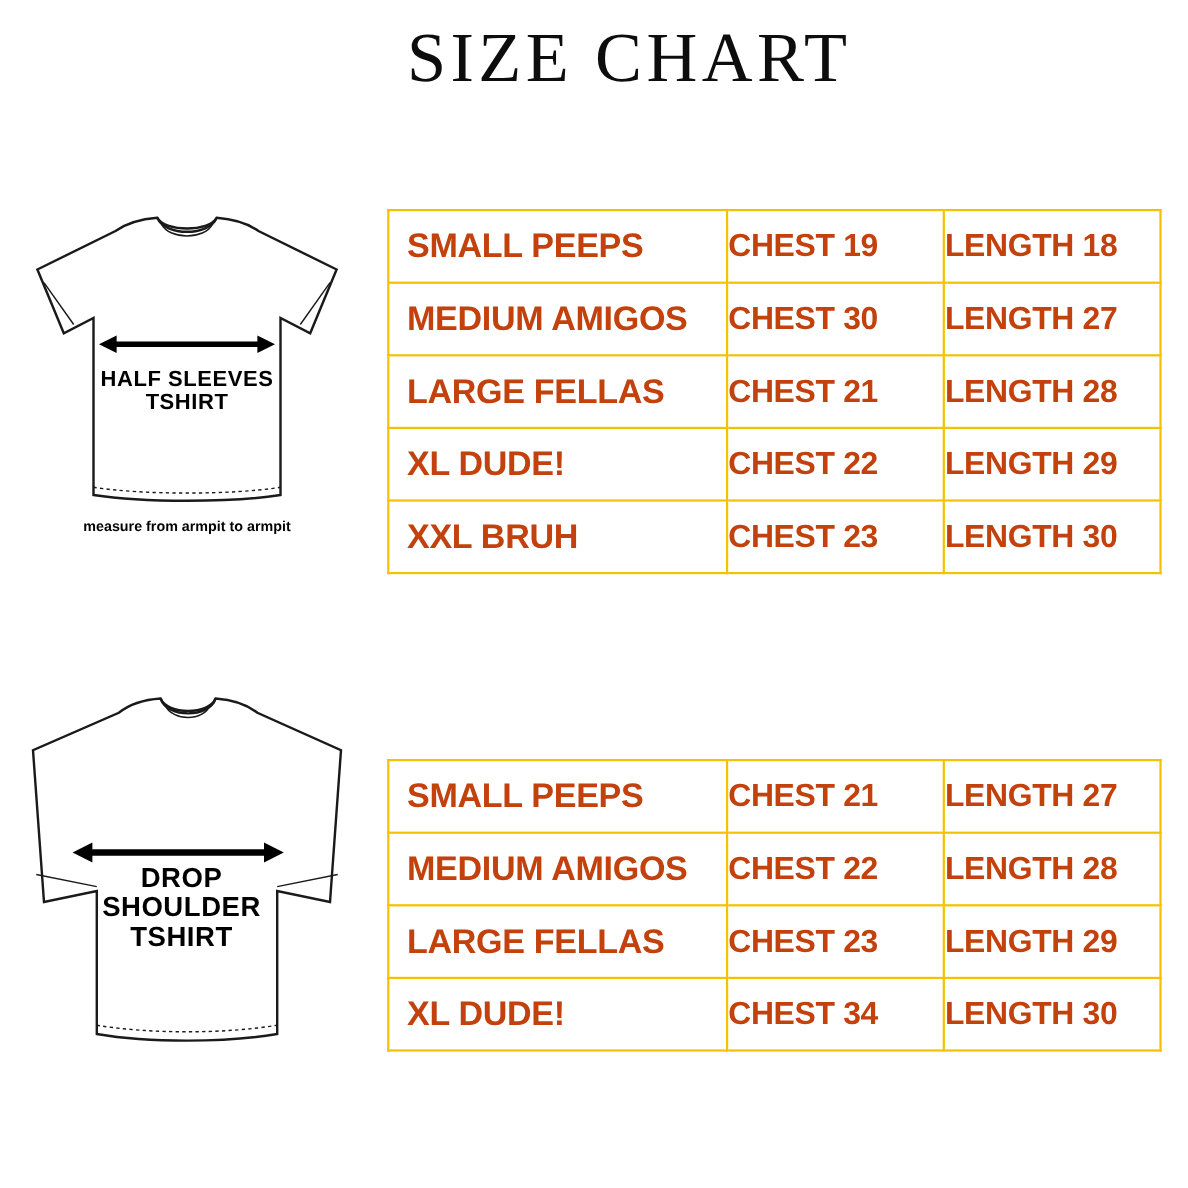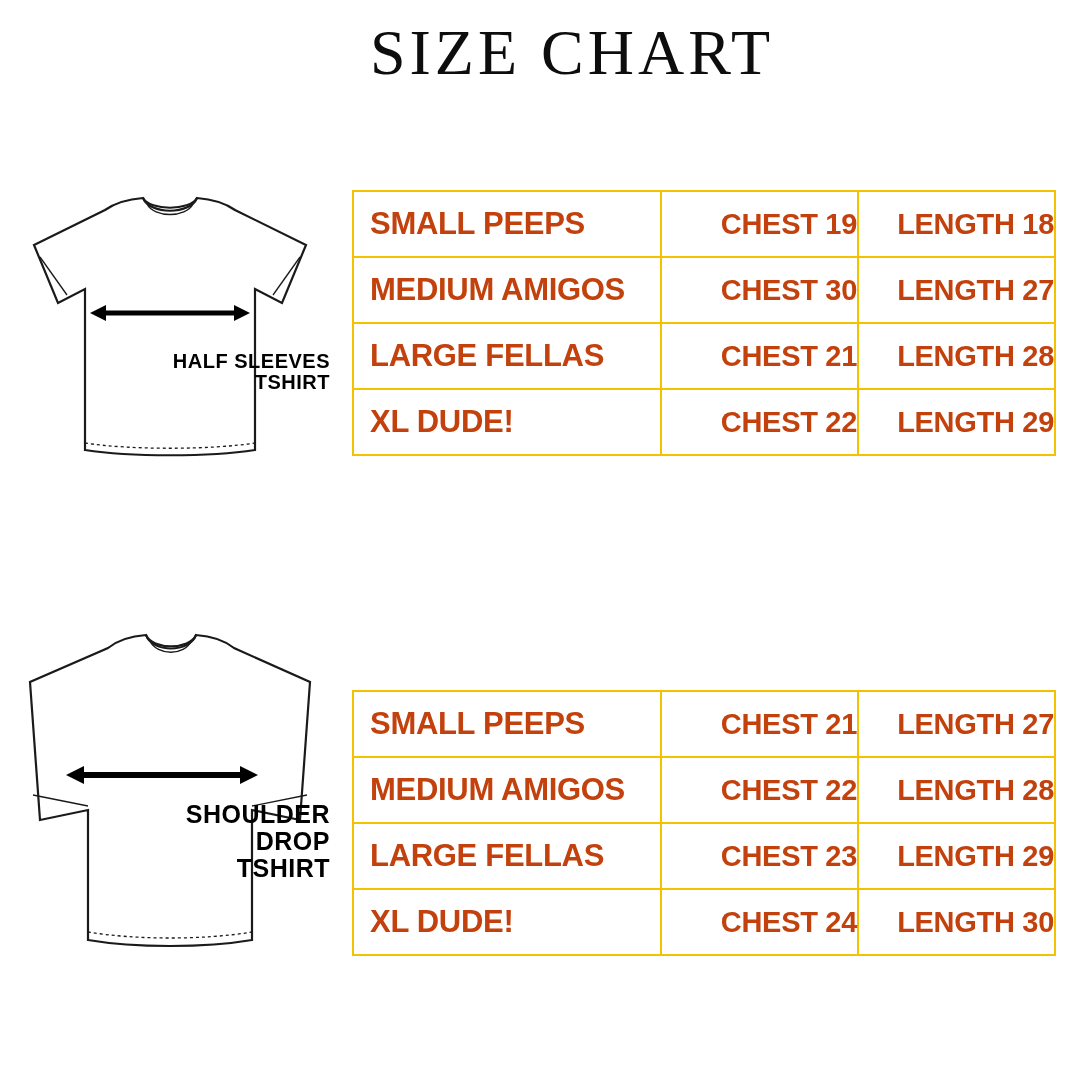--- a/index.html
+++ b/index.html
@@ -37,27 +37,26 @@
     position: absolute;
   }
   .shirt-1 { left: 10px; top: 185px; width: 320px; height: 310px; }
   .shirt-2 { left: 0px;  top: 620px; width: 330px; height: 360px; }
 
   .shirt-svg { display: block; }
 
   .shirt-label {
     position: absolute;
     width: 100%;
-    text-align: right;
+    text-align: center;
     font-family: "Liberation Sans", sans-serif;
     font-weight: bold;
     color: #000;
     line-height: 1.07;
     letter-spacing: 0.5px;
-    margin-top: 16px;
   }
   .label-1 {
     top: 150px;
     font-size: 20px;
   }
   .label-2 {
     top: 165px;
     font-size: 25px;
   }
   .measure-note {
@@ -90,21 +89,21 @@
     white-space: nowrap;
   }
   .size-table td.col-size {
     width: 290px;
     font-size: 31px;
     letter-spacing: -0.3px;
   }
   .size-table td.col-chest,
   .size-table td.col-length {
     width: 195px;
-    text-align: right;
+    text-align: left;
     padding-left: 0;
     font-size: 29px;
     letter-spacing: -0.3px;
   }
 </style>
 </head>
 <body>
 
 <div class="title">SIZE CHART</div>
 
@@ -128,20 +127,21 @@
     <g>
       <line x1="88" y1="128" x2="232" y2="128" stroke="#000" stroke-width="5"></line>
       <polygon points="80,128 96,120 96,136" fill="#000"></polygon>
       <polygon points="240,128 224,120 224,136" fill="#000"></polygon>
     </g>
   </svg>
   <div class="shirt-label label-1">
     <div>HALF SLEEVES</div>
     <div>TSHIRT</div>
   </div>
+  <div class="measure-note">measure from armpit to armpit</div>
 </div>
 
 <table class="size-table table-1">
   <tbody>
     <tr>
       <td class="col-size">SMALL PEEPS</td>
       <td class="col-chest">CHEST 19</td>
       <td class="col-length">LENGTH 18</td>
     </tr>
     <tr>
@@ -151,20 +151,25 @@
     </tr>
     <tr>
       <td class="col-size">LARGE FELLAS</td>
       <td class="col-chest">CHEST 21</td>
       <td class="col-length">LENGTH 28</td>
     </tr>
     <tr>
       <td class="col-size">XL DUDE!</td>
       <td class="col-chest">CHEST 22</td>
       <td class="col-length">LENGTH 29</td>
+    </tr>
+    <tr>
+      <td class="col-size">XXL BRUH</td>
+      <td class="col-chest">CHEST 23</td>
+      <td class="col-length">LENGTH 30</td>
     </tr>
   </tbody>
 </table>
 
 <div class="shirt-block shirt-2">
   <svg class="shirt-svg" width="330" height="355" viewBox="0 0 330 355">
     <g fill="#ffffff" stroke="#1a1a1a" stroke-width="2.2">
 
       <path d="M108,28 C118,20 132,16 146,15 C152,30 190,30 196,15 C210,16 224,20 234,28
                L310,62 L300,200 L252,190 L252,320 C205,328 135,328 88,320 L88,190 L40,200 L30,62 Z"></path>
@@ -177,22 +182,22 @@
       <path d="M88,312 C135,320 205,320 252,312" stroke-dasharray="3,3"></path>
     </g>
 
     <g>
       <line x1="78" y1="155" x2="248" y2="155" stroke="#000" stroke-width="6"></line>
       <polygon points="66,155 84,146 84,164" fill="#000"></polygon>
       <polygon points="258,155 240,146 240,164" fill="#000"></polygon>
     </g>
   </svg>
   <div class="shirt-label label-2">
+    <div>DROP</div>
     <div>SHOULDER</div>
-    <div>DROP</div>
     <div>TSHIRT</div>
   </div>
 </div>
 
 <table class="size-table table-2">
   <tbody>
     <tr>
       <td class="col-size">SMALL PEEPS</td>
       <td class="col-chest">CHEST 21</td>
       <td class="col-length">LENGTH 27</td>
@@ -202,17 +207,17 @@
       <td class="col-chest">CHEST 22</td>
       <td class="col-length">LENGTH 28</td>
     </tr>
     <tr>
       <td class="col-size">LARGE FELLAS</td>
       <td class="col-chest">CHEST 23</td>
       <td class="col-length">LENGTH 29</td>
     </tr>
     <tr>
       <td class="col-size">XL DUDE!</td>
-      <td class="col-chest">CHEST 24</td>
+      <td class="col-chest">CHEST 34</td>
       <td class="col-length">LENGTH 30</td>
     </tr>
   </tbody>
 </table>
 
 </body></html>

